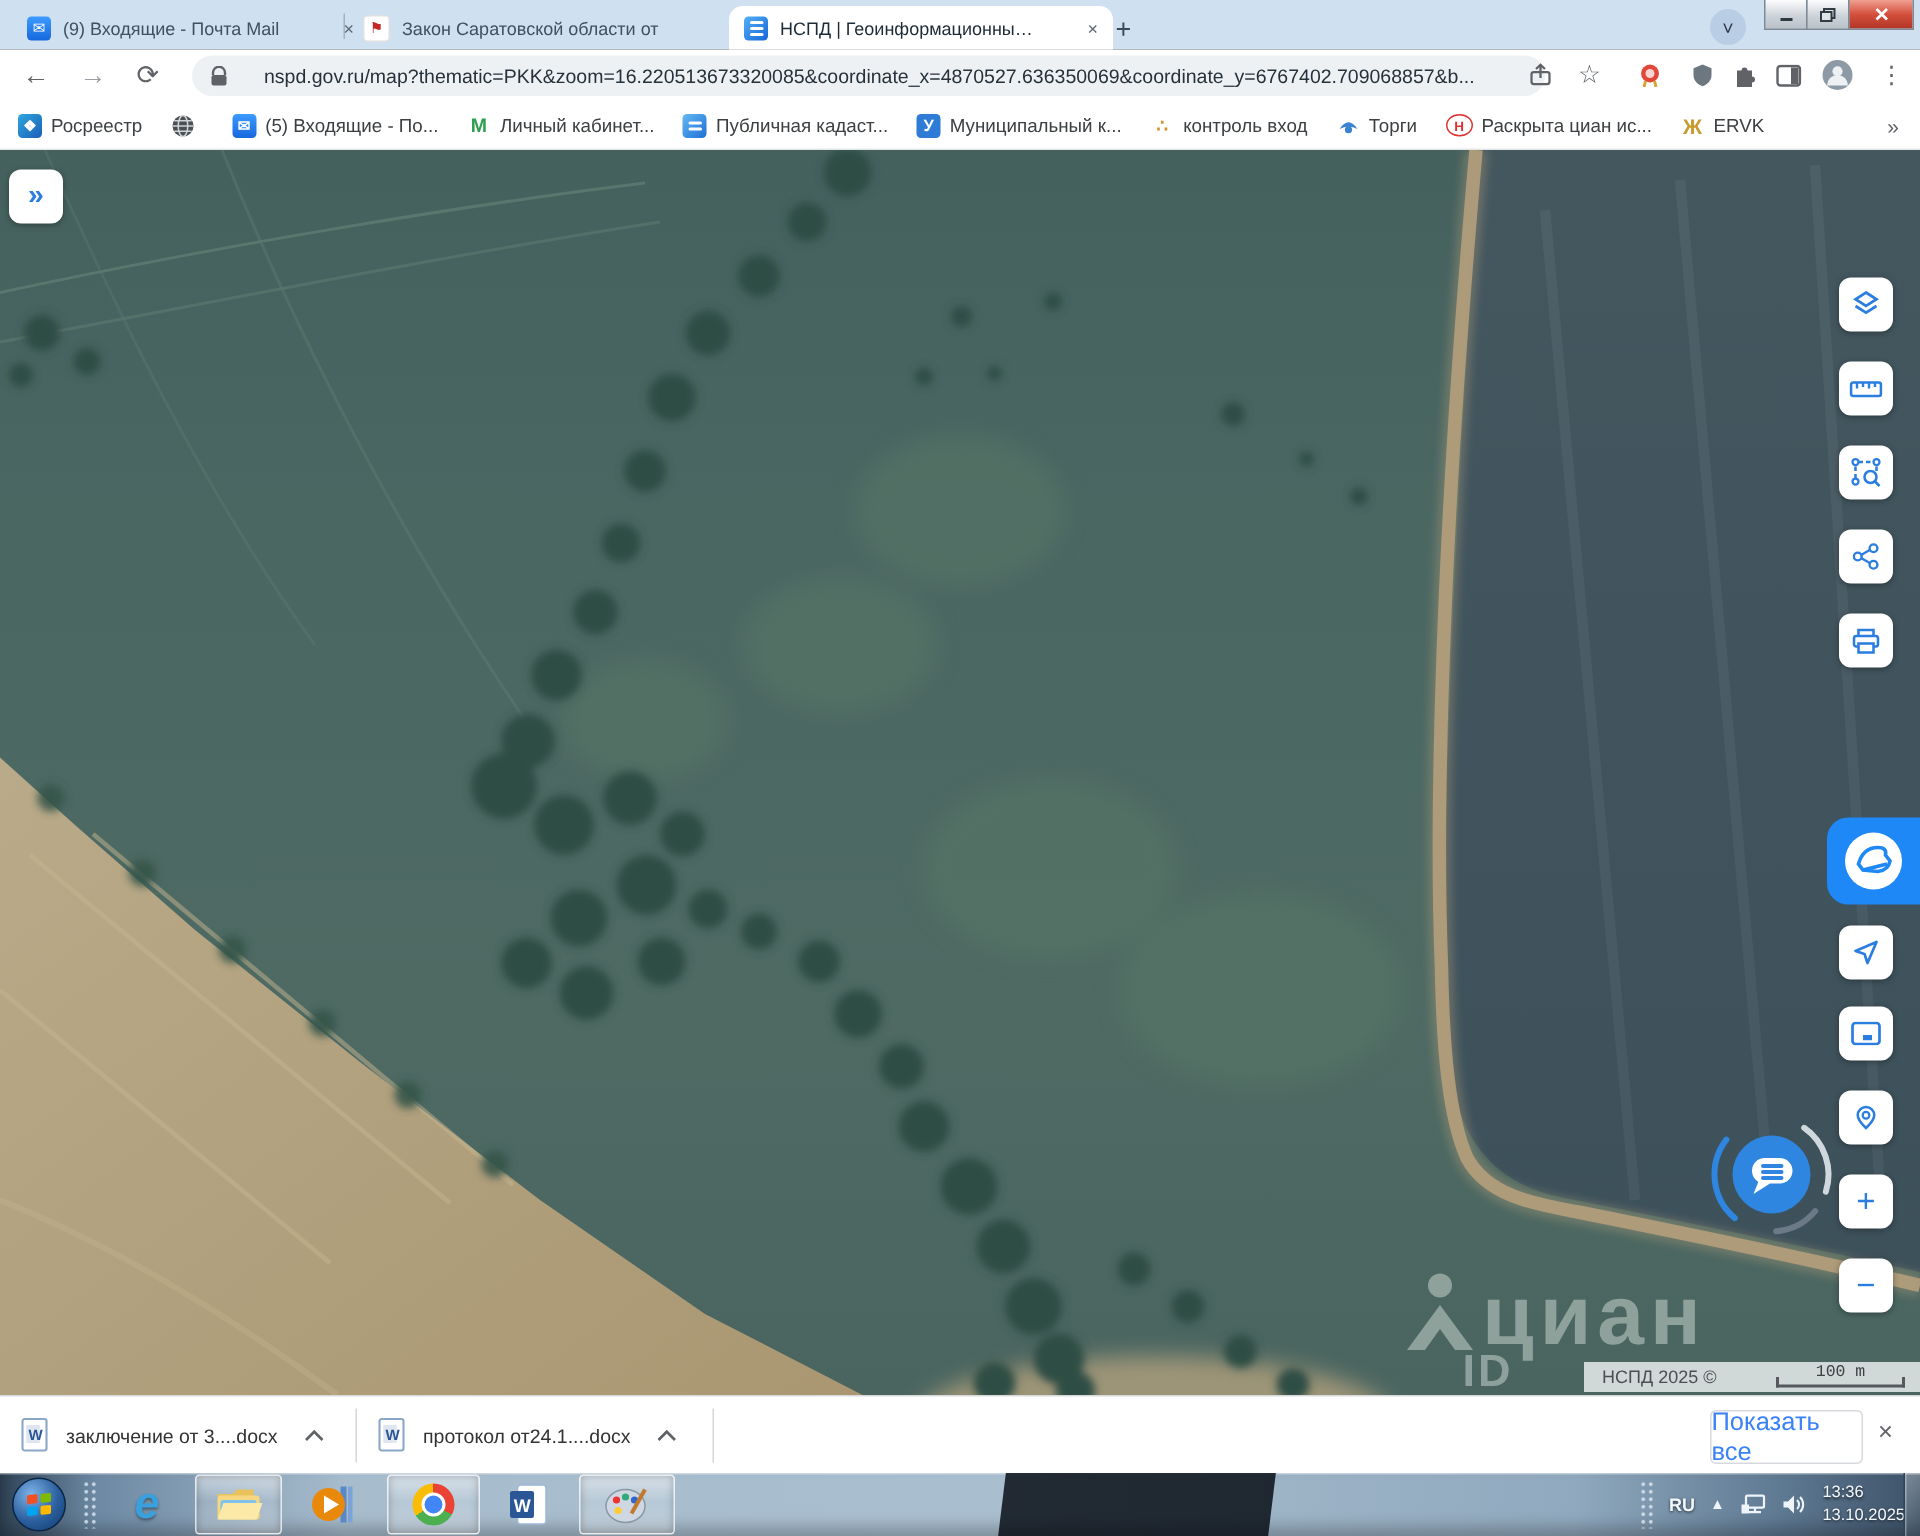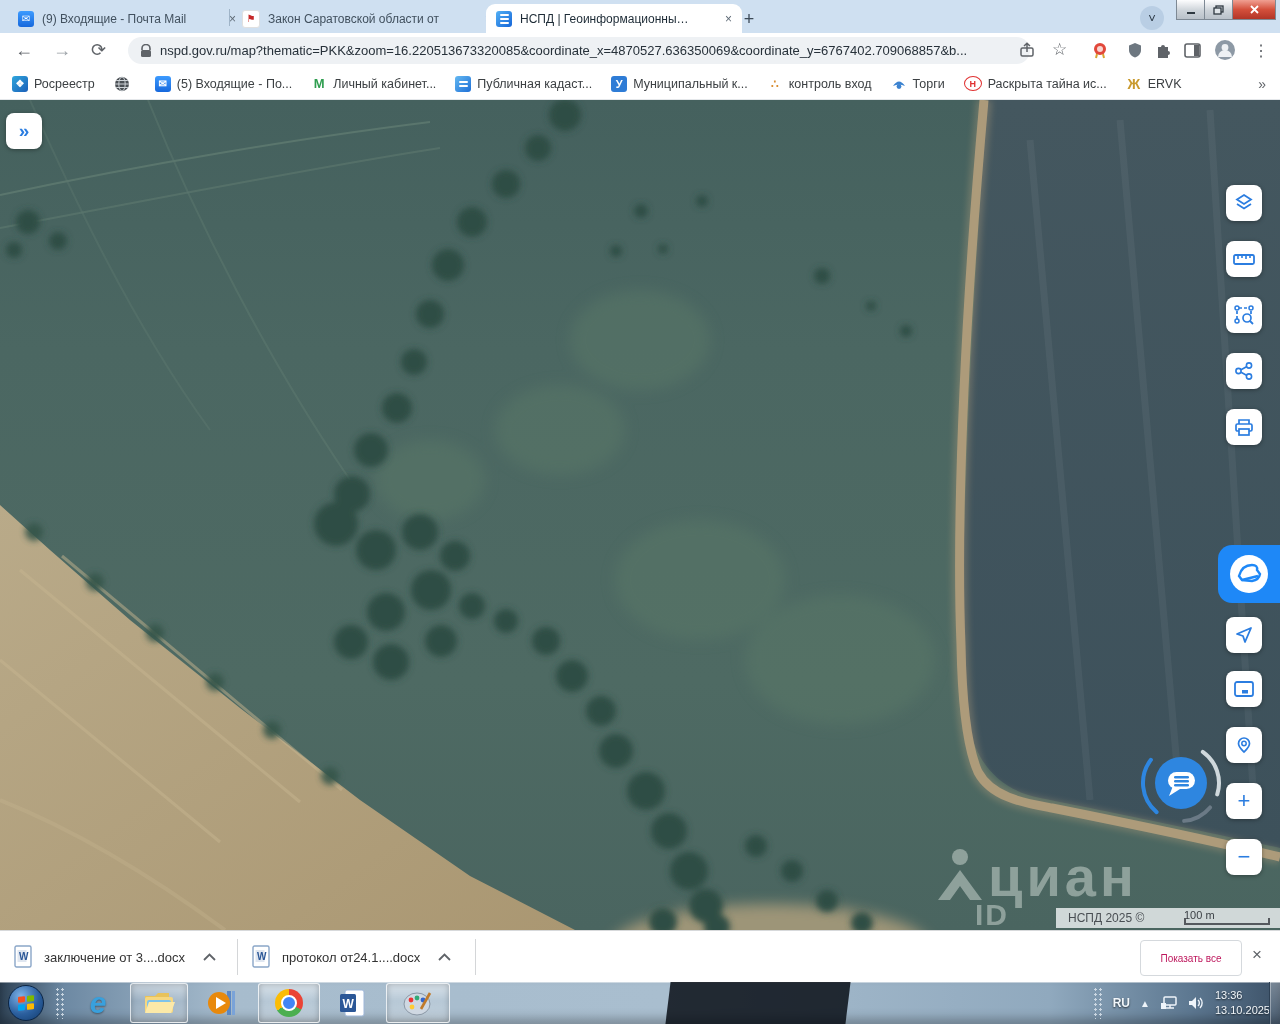--- a/index.html
+++ b/index.html
@@ -18,21 +18,21 @@
     color:#3c4a57;font-size:18px;display:flex;align-items:center;justify-content:center;}
   .tabsearch{position:absolute;left:1140px;top:6px;width:24px;height:24px;border-radius:50%;
     background:#b9cee4;color:#2e3c49;display:flex;align-items:center;justify-content:center;font-size:13px;}
   .winbtn{position:absolute;top:0;height:19px;border:1px solid #7e8994;border-top:none;
     background:linear-gradient(#fdfdfe,#cdd3d9 55%,#b9c1c9);display:flex;align-items:center;justify-content:center;}
   #btn-close-win{background:linear-gradient(#f0a092,#d4503c 50%,#b23527);}
   
   #toolbar{position:absolute;left:0;top:33px;width:1280px;height:35px;background:#fff;}
   .navglyph{color:#5f6368;font-size:18px;line-height:35px;position:absolute;top:0;}
   #omnibox{position:absolute;left:128px;top:4px;width:878px;height:27px;border-radius:14px;
-    background:#eef1f4;display:flex;align-items:center;padding:0 12px;gap:8px;}
+    background:#eef1f4;display:flex;align-items:center;padding:0 12px;gap:24px;}
   #omnibox .url{font-size:13px;color:#27313a;white-space:nowrap;overflow:hidden;text-overflow:ellipsis;}
   .extico{position:absolute;top:6px;width:22px;height:22px;display:flex;align-items:center;justify-content:center;color:#5f6368;}
   
   #bookmarks{position:absolute;left:0;top:68px;width:1280px;height:32px;background:#fff;
     border-bottom:1px solid #e4e7ea;display:flex;align-items:center;gap:19px;padding-left:12px;box-sizing:border-box;}
   .bm{display:flex;align-items:center;gap:6px;font-size:12.5px;color:#3c4043;white-space:nowrap;}
   .bmicon{width:16px;height:16px;border-radius:3px;display:flex;align-items:center;justify-content:center;
     font-size:10px;font-weight:bold;color:#fff;flex:0 0 16px;}
   #bm-overflow{margin-left:auto;margin-right:14px;color:#5f6368;font-size:14px;}
   
@@ -42,34 +42,34 @@
   .wbtn svg{display:block;}
   #login{position:absolute;left:975px;top:20px;width:290px;height:39px;background:#fff;border-radius:8px;
     box-shadow:0 1px 4px rgba(0,0,0,.3);display:flex;align-items:center;justify-content:flex-end;
     gap:10px;padding-right:16px;box-sizing:border-box;color:#2b7de0;font-size:17px;}
   #active-tool{position:absolute;right:0;top:445px;width:62px;height:58px;background:#1e88f7;
     border-radius:14px 0 0 14px;display:flex;align-items:center;justify-content:center;}
   #attribution{position:absolute;right:0;top:808px;width:224px;height:20px;
     background:rgba(238,241,243,.82);display:flex;align-items:center;z-index:5;}
   #attribution .cr{font-size:12px;color:#4a4f54;margin-left:12px;}
   #scalebar{margin-left:auto;margin-right:10px;width:86px;height:16px;position:relative;}
-  #scalebar .lab{position:absolute;left:0;right:0;top:-1px;font-size:11px;color:#3c4146;}
+  #scalebar .lab{position:absolute;left:0;right:0;top:-1px;text-align:center;font-size:11px;color:#3c4146;font-family:Liberation Mono, monospace;}
   #scalebar .line{position:absolute;left:0;right:0;bottom:1px;height:5px;
     border-bottom:2px solid #55595e;border-left:2px solid #55595e;border-right:2px solid #55595e;}
   #watermark{position:absolute;left:930px;top:742px;color:rgba(210,220,214,.5);z-index:2;}
   #wm-brand{position:absolute;left:58px;top:2px;font-size:56px;font-weight:bold;letter-spacing:4px;}
   #wm-id{position:absolute;left:45px;top:56px;font-size:30px;font-weight:bold;letter-spacing:2px;}
   #chat{position:absolute;left:1153px;top:655px;width:56px;height:56px;z-index:3;}
   #chat-arcs{position:absolute;left:1137px;top:639px;width:88px;height:88px;z-index:3;}
   
   #dlbar{position:absolute;left:0;top:930px;width:1280px;height:52px;background:#fff;border-top:1px solid #d7d9db;}
   .dlitem{position:absolute;top:7px;height:38px;display:flex;align-items:center;gap:10px;font-size:13px;color:#333;}
   .dldiv{position:absolute;top:8px;width:1px;height:36px;background:#d4d6d8;}
   #dl-showall{position:absolute;left:1140px;top:9px;width:100px;height:34px;border:1px solid #d5d9dd;
-    border-radius:4px;display:flex;align-items:center;justify-content:center;color:#be185d;font-size:10px;background:#fff;}
+    border-radius:4px;display:flex;align-items:center;justify-content:center;color:#3b82f6;font-size:17px;background:#fff;}
   #dl-close{position:absolute;left:1252px;top:14px;color:#5f6368;font-size:17px;}
   
   #taskbar{position:absolute;left:0;top:982px;width:1280px;height:42px;
     background:linear-gradient(90deg,#2f4356 0,#6d89a3 5%,#a7bccd 18%,#a9becf 52%,#90a9be 82%,#5d7891 93%,#3d5268 100%);
     box-shadow:inset 0 1px 0 rgba(255,255,255,.45),inset 0 -6px 10px rgba(0,0,0,.25);}
   #tb-dark{position:absolute;left:668px;top:0;width:180px;height:42px;background:rgba(4,9,16,.82);transform:skewX(-7deg);}
   .tbslot{position:absolute;top:1px;height:40px;display:flex;align-items:center;justify-content:center;}
   .tbslot.pressed{background:linear-gradient(rgba(255,255,255,.55),rgba(255,255,255,.18) 45%,rgba(255,255,255,.3));
     border:1px solid rgba(255,255,255,.65);border-radius:3px;box-shadow:inset 0 0 6px rgba(0,0,0,.25);box-sizing:border-box;}
   .grip{width:10px;height:32px;background:radial-gradient(circle,#dfe8f0 1px,transparent 1.4px);
@@ -214,21 +214,21 @@
   </div>
   <div class="bm">
     <svg width="16" height="16">
         <path d="M2,10 Q8,1 14,10 Q8,7 2,10 Z" fill="#3b82d0"></path>
         <circle cx="8" cy="10.5" r="2.4" fill="#3b82d0"></circle>
       </svg>
     <span>Торги</span>
   </div>
   <div class="bm">
     <span class="bmicon" style="background:#fff;border:1.6px solid #e03131;border-radius:50%;color:#e03131;font-size:9px;width:13px;height:13px;">Н</span>
-    <span>Раскрыта тайна ис...</span>
+    <span>Раскрыта циан ис...</span>
   </div>
   <div class="bm">
     <span class="bmicon" style="background:transparent;color:#c99a2e;font-size:14px;">Ж</span>
     <span>ERVK</span>
   </div>
   <span id="bm-overflow">»</span>
 </div>
 
 <div id="map">
   <svg width="1280" height="830" viewBox="0 0 1280 830">

